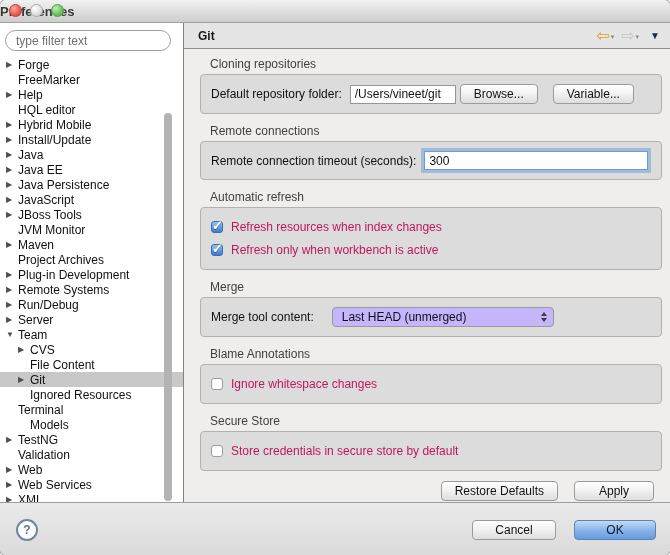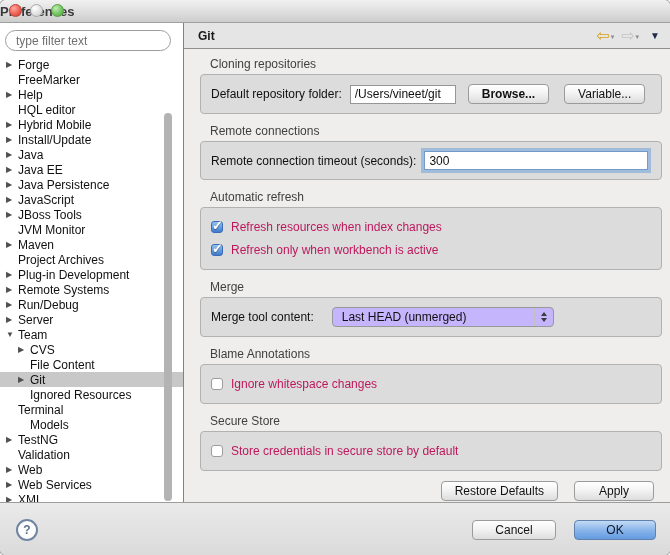--- a/index.html
+++ b/index.html
@@ -53,21 +53,21 @@
             padding:9px 10px;box-sizing:border-box;}
   .row{display:flex;align-items:center;font-size:12px;color:#101010;}
   .row .lbl{margin-right:8px;white-space:nowrap;}
   .textfield{height:19px;border:1px solid #969696;background:#fff;font-size:12px;padding:0 4px;
              box-sizing:border-box;font-family:"Liberation Sans",sans-serif;color:#101010;outline:none;}
   .tf-repo{width:106px;}
   .tf-timeout{flex:1;border:1px solid #6f9ccd;box-shadow:0 0 0 3px rgba(122,165,219,.6);margin-right:3px;}
   .macbtn{height:20px;border-radius:4px;border:1px solid #9b9b9b;
           background:linear-gradient(#ffffff,#f3f3f3 45%,#dddddd);
           font-size:12px;padding:0 13px;font-family:"Liberation Sans",sans-serif;color:#111;cursor:default;}
-  .btn-browse{margin-left:12px;font-weight:bold;}
+  .btn-browse{margin-left:4px;}
   .btn-variable{margin-left:15px;}
   .cbrow{display:flex;align-items:center;font-size:12px;color:#be185d;margin:3px 0;}
   .cbrow + .cbrow{margin-top:9px;}
   .cb{flex:0 0 12px;width:12px;height:12px;border-radius:3px;box-sizing:border-box;margin-right:8px;position:relative;}
   .cb.checked{background:linear-gradient(#93c3f0,#3f7ad0);border:1px solid #3a6db8;}
   .cb.checked::after{content:"\2713";position:absolute;top:-4px;left:0px;color:#fff;font-size:13px;
                      font-weight:bold;text-shadow:0 1px 1px rgba(0,0,0,.35);}
   .cb.un{background:#fff;border:1px solid #9d9d9d;}
   .popup{display:flex;align-items:center;height:20px;width:222px;background:#c4b5fd;border:1px solid #999;
          border-radius:4px;margin-left:10px;box-sizing:border-box;overflow:hidden;}

